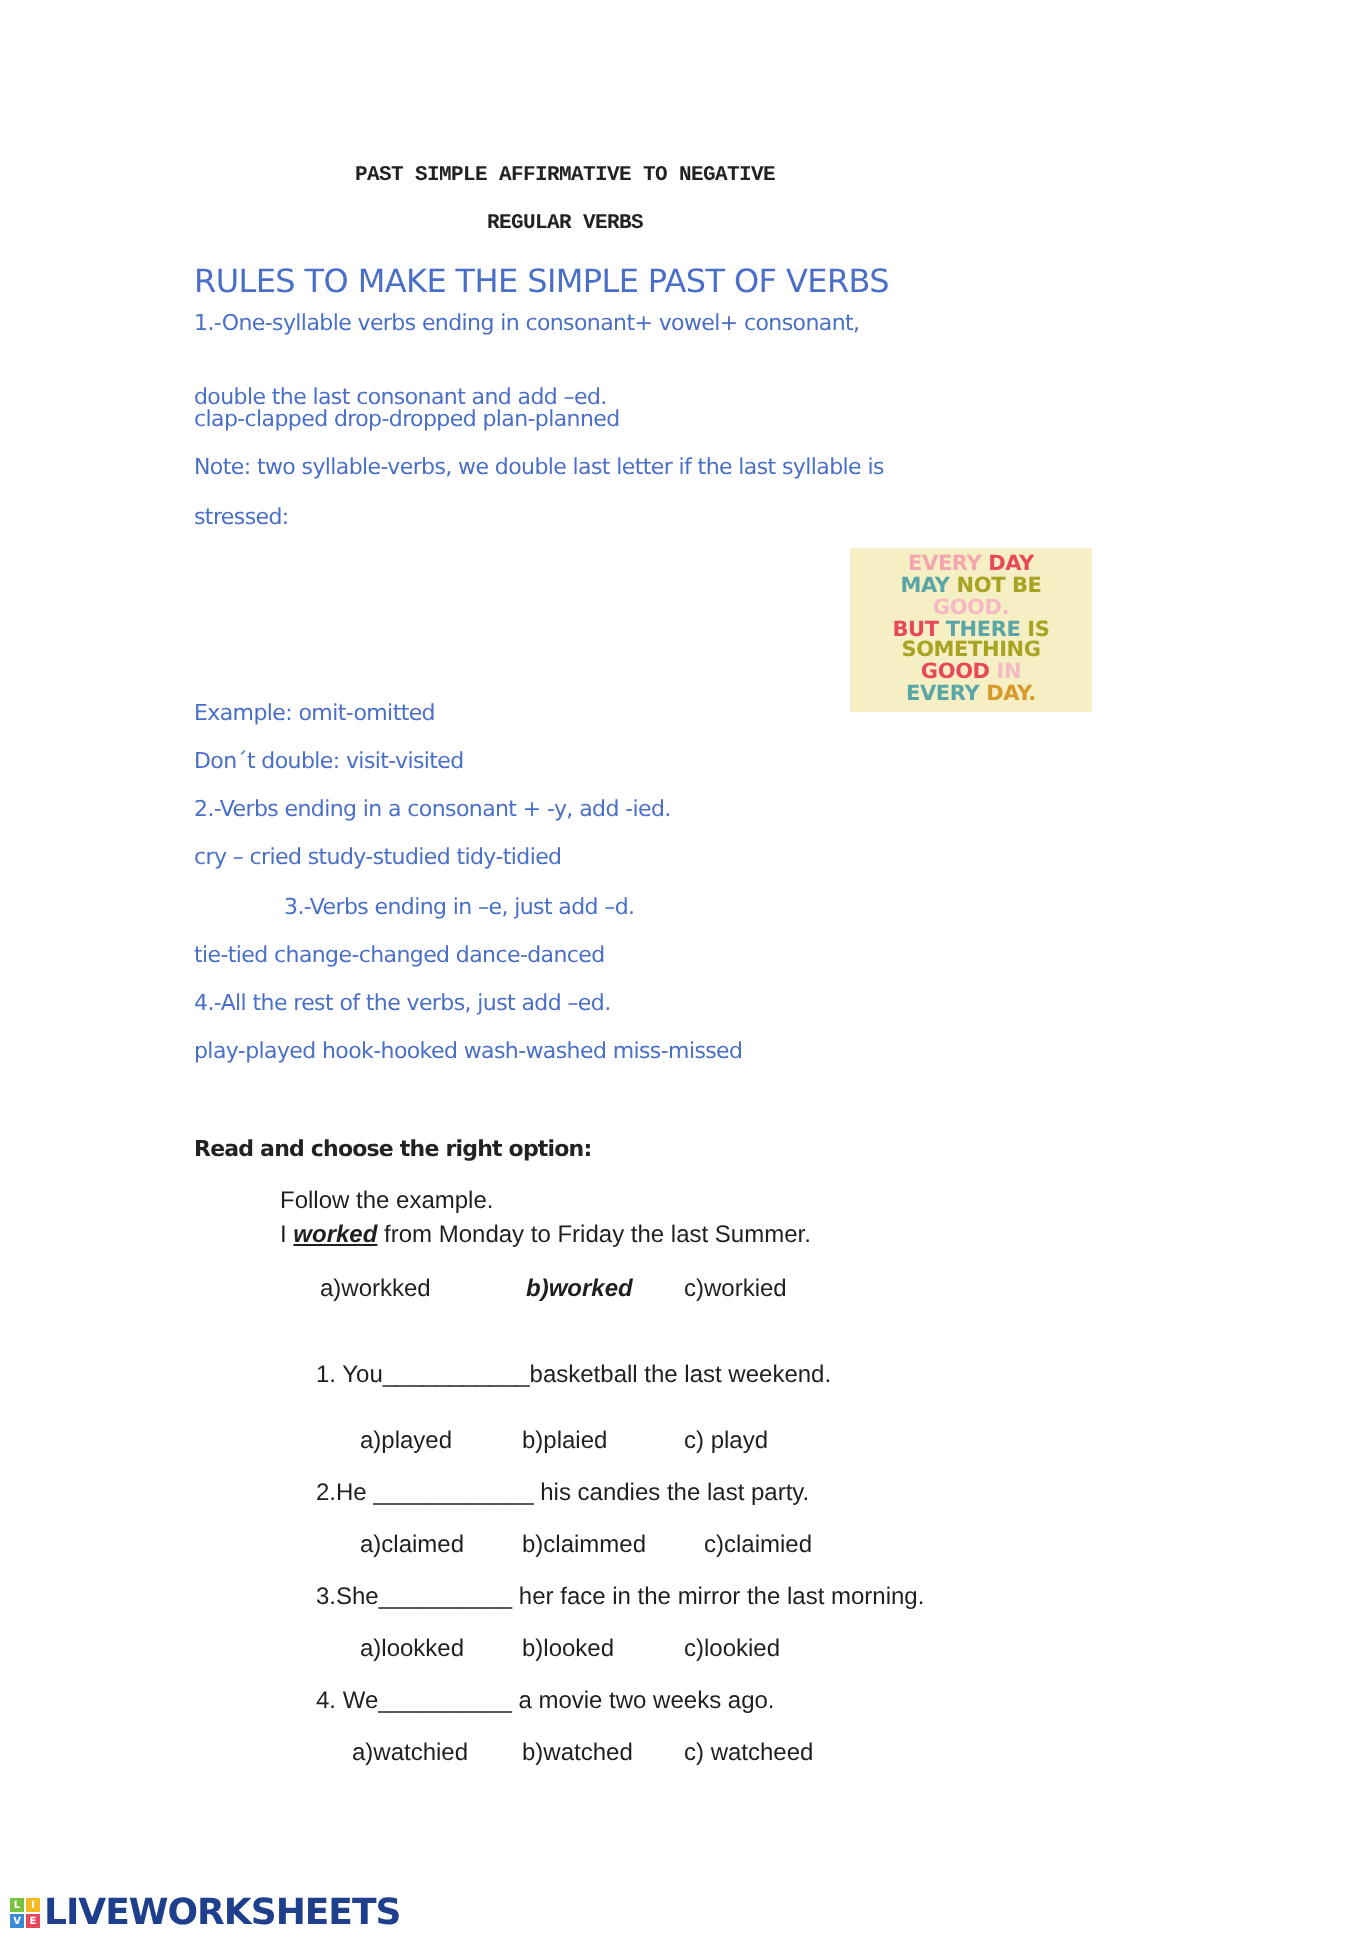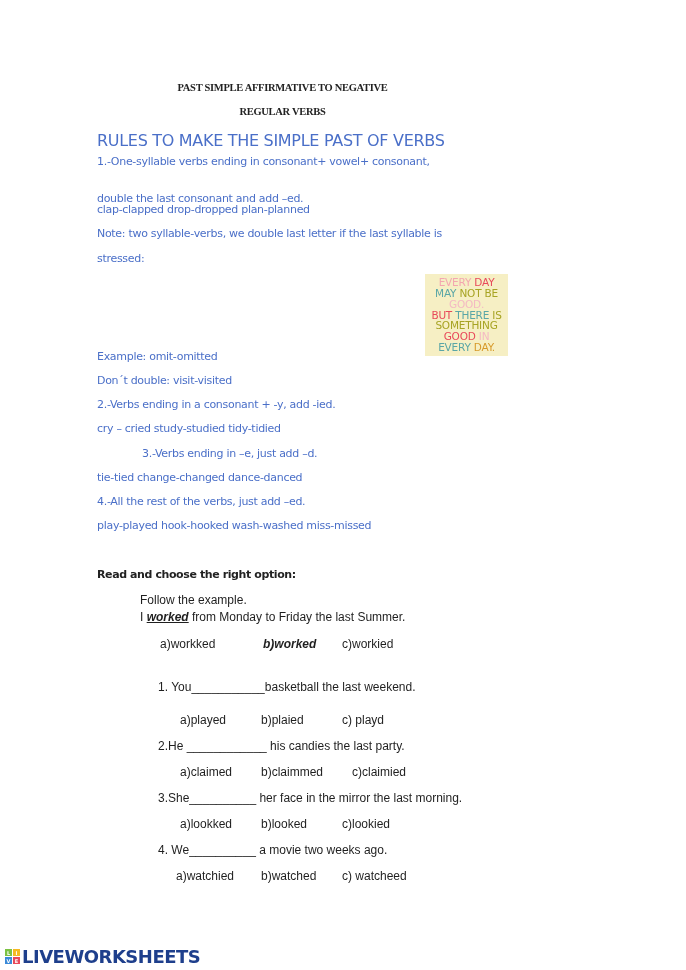--- a/index.html
+++ b/index.html
@@ -1,36 +1,36 @@
 <!DOCTYPE html>
 <html><head>
   <meta charset="utf-8">
   <style>
     * { margin: 0; padding: 0; box-sizing: border-box; }
     html, body { width: 686px; height: 970px; background: #ffffff; overflow: hidden; }
     body { position: relative; font-family: "DejaVu Sans", sans-serif; color: #1a1a1a; }
 
     .title {
       position: absolute; left: 0; width: 565px; text-align: center;
-      font-family: Liberation Serif, serif; font-size: 10.5px; font-weight: bold;
+      font-family: Liberation Mono, monospace; font-size: 10.5px; font-weight: bold;
       color: #222; letter-spacing: -0.3px;
     }
 
     .rule {
       position: absolute; left: 97px;
       font-family: "DejaVu Sans", sans-serif; font-size: 11px;
       color: #4a6fc8; letter-spacing: -0.3px; white-space: nowrap;
     }
     .rule.heading { font-size: 16px; }
 
     .poster {
-      position: absolute; left: 425px; top: 274px; width: 83px; height: 82px;
+      position: absolute; left: 425px; top: 274px; width: 121px; height: 82px;
       background: #f6efc4; display: flex; flex-direction: column;
       align-items: center; justify-content: center;
-      font-family: "DejaVu Sans", sans-serif; font-weight: normal;
+      font-family: "DejaVu Sans", sans-serif; font-weight: bold;
       font-size: 10.5px; line-height: 10.8px; letter-spacing: -0.2px;
     }
     .poster .pl { white-space: nowrap; text-align: center; }
 
     .section-label {
       position: absolute; left: 97px; top: 568px;
       font-family: "DejaVu Sans", sans-serif; font-size: 11px; font-weight: bold;
       color: #222; letter-spacing: -0.4px;
     }
 

